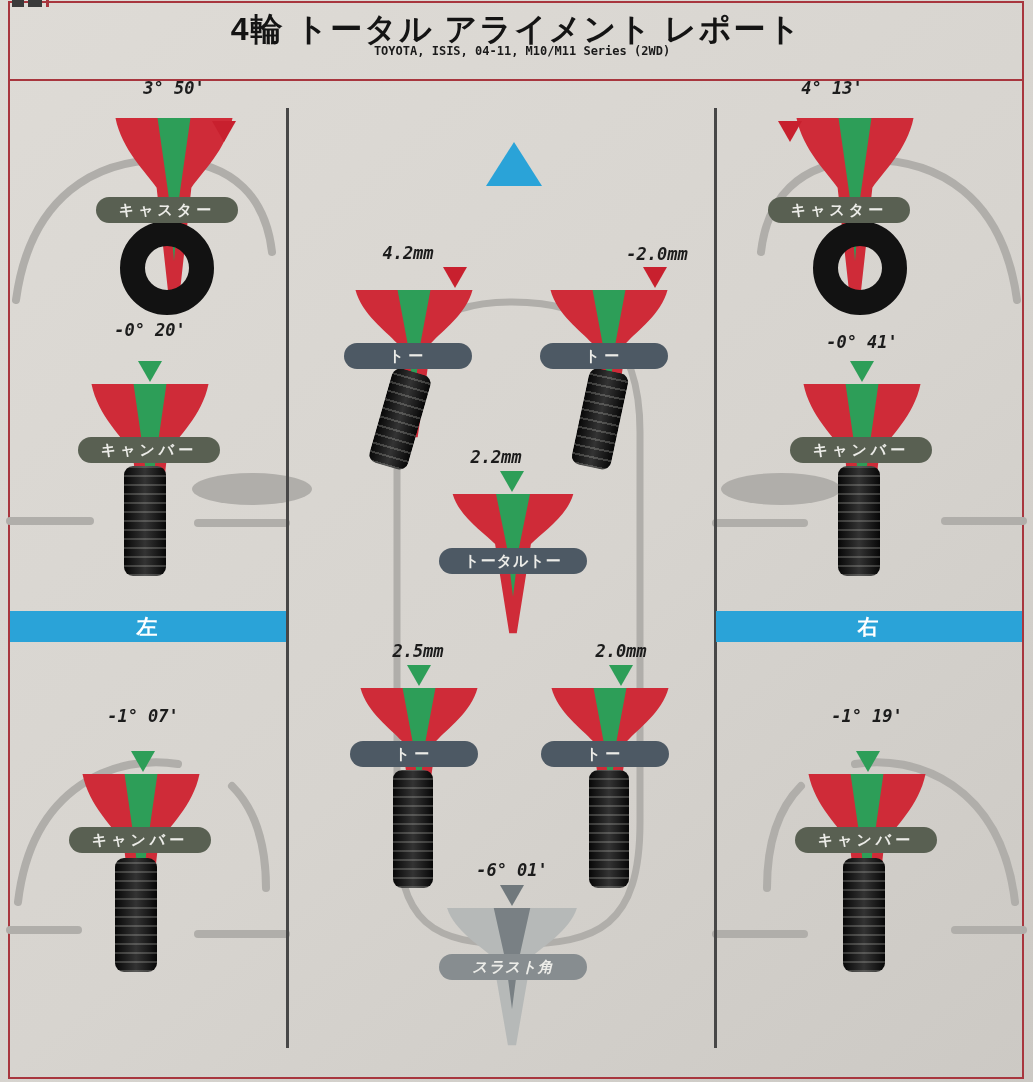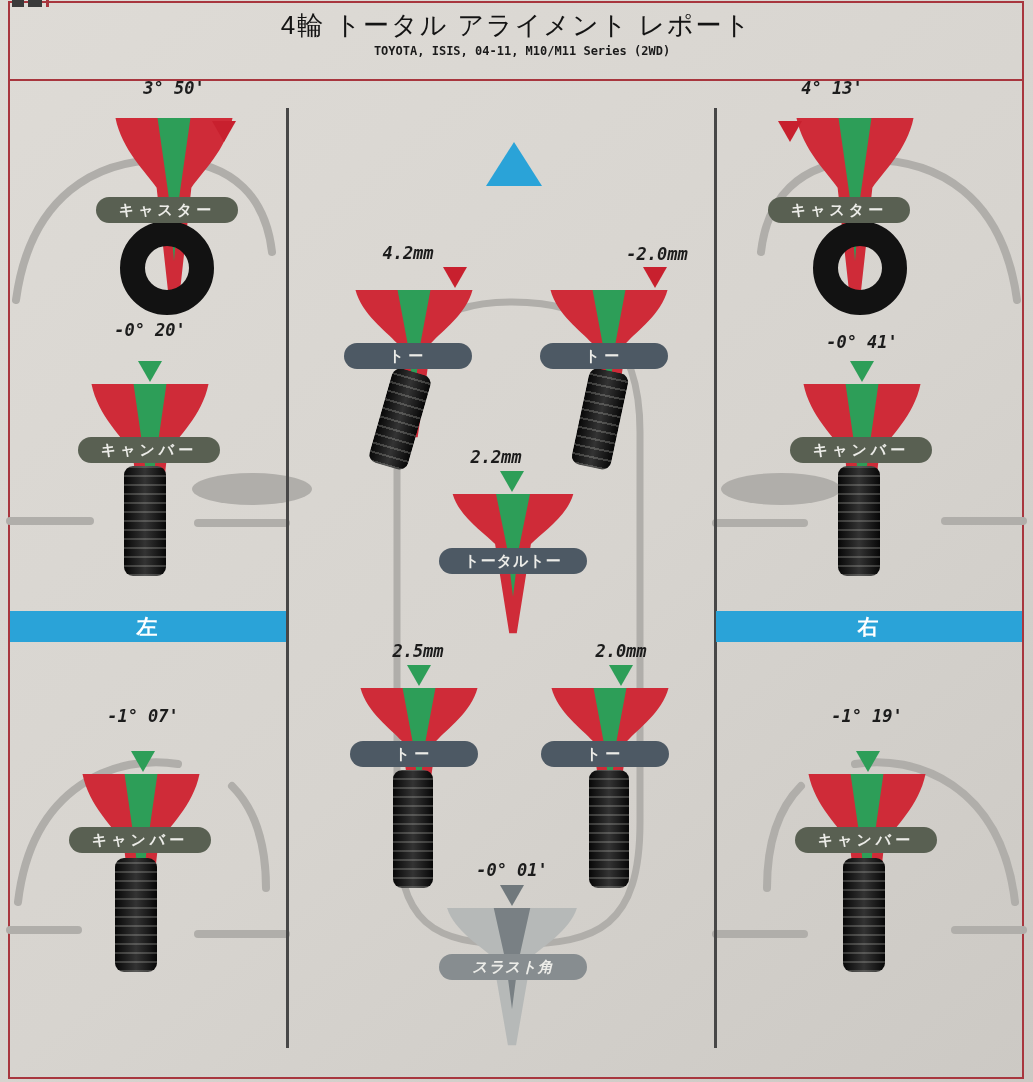--- a/index.html
+++ b/index.html
@@ -8,21 +8,21 @@
     background:#c9c6c1;
     font-family:"Liberation Sans","DejaVu Sans",sans-serif;
     position:relative;overflow:hidden;
   }
   .page{position:absolute;left:0;top:0;width:1033px;height:1082px;
     background:linear-gradient(140deg,#dedbd6 0%,#d7d4cf 55%,#ccc9c4 100%);}
   .frame{position:absolute;left:8px;top:1px;width:1016px;height:1078px;
     border:2px solid #a8363e;box-sizing:border-box;}
   .header-line{position:absolute;left:10px;top:79px;width:1013px;height:2px;background:#a8363e;}
   .title{position:absolute;left:10px;top:8px;width:1013px;text-align:center;
-    font-size:26px;font-weight:normal;letter-spacing:2px;color:#141414;}
+    font-size:32px;font-weight:bold;letter-spacing:2px;color:#141414;}
   .subtitle{position:absolute;left:10px;top:44px;width:1024px;text-align:center;
     font-family:"DejaVu Sans Mono",monospace;font-size:12px;font-weight:bold;color:#1a1a1a;}
   .artifact{position:absolute;
     background:linear-gradient(90deg,#3a3a3a 0 12px,transparent 12px 16px,#3a3a3a 16px 30px,transparent 30px 34px,#a8363e 34px 37px,transparent 37px);}
   .bg{position:absolute;left:0;top:0;z-index:1;}
   .divider{position:absolute;top:108px;height:940px;width:3px;background:#474747;z-index:1;}
   .funnel{position:absolute;z-index:2;}
   .tire{position:absolute;z-index:3;background-color:#141414;border-radius:9px;
     background-image:repeating-linear-gradient(0deg,rgba(225,225,218,0.22) 0 2px,transparent 2px 9px),
       linear-gradient(90deg,rgba(0,0,0,.65),rgba(110,110,110,.35) 50%,rgba(0,0,0,.65));}
@@ -181,20 +181,20 @@
   <div class="labelbar slate" style="left:350px;top:741px;width:128px">トー</div>
 
   <div class="value" style="left:566px;top:641px;width:110px">2.0mm</div>
   <div class="ptr green" style="left:609px;top:665px"></div>
   <svg class="funnel" style="left:546px;top:688px" width="128" height="150">
       <use href="#funnel-rg"></use>
     </svg>
   <div class="tire" style="left:589px;top:770px;width:40px;height:118px"></div>
   <div class="labelbar slate" style="left:541px;top:741px;width:128px">トー</div>
 
-  <div class="value" style="left:457px;top:860px;width:110px">-0° 01'</div>
+  <div class="value" style="left:457px;top:860px;width:110px">-6° 01'</div>
   <div class="ptr gray" style="left:500px;top:885px"></div>
   <svg class="funnel" style="left:441px;top:908px" width="142" height="140">
       <use href="#funnel-gray"></use>
     </svg>
   <div class="labelbar graybar tight" style="left:439px;top:954px;width:148px">スラスト角</div>
 
 </div>
 
 </body></html>

